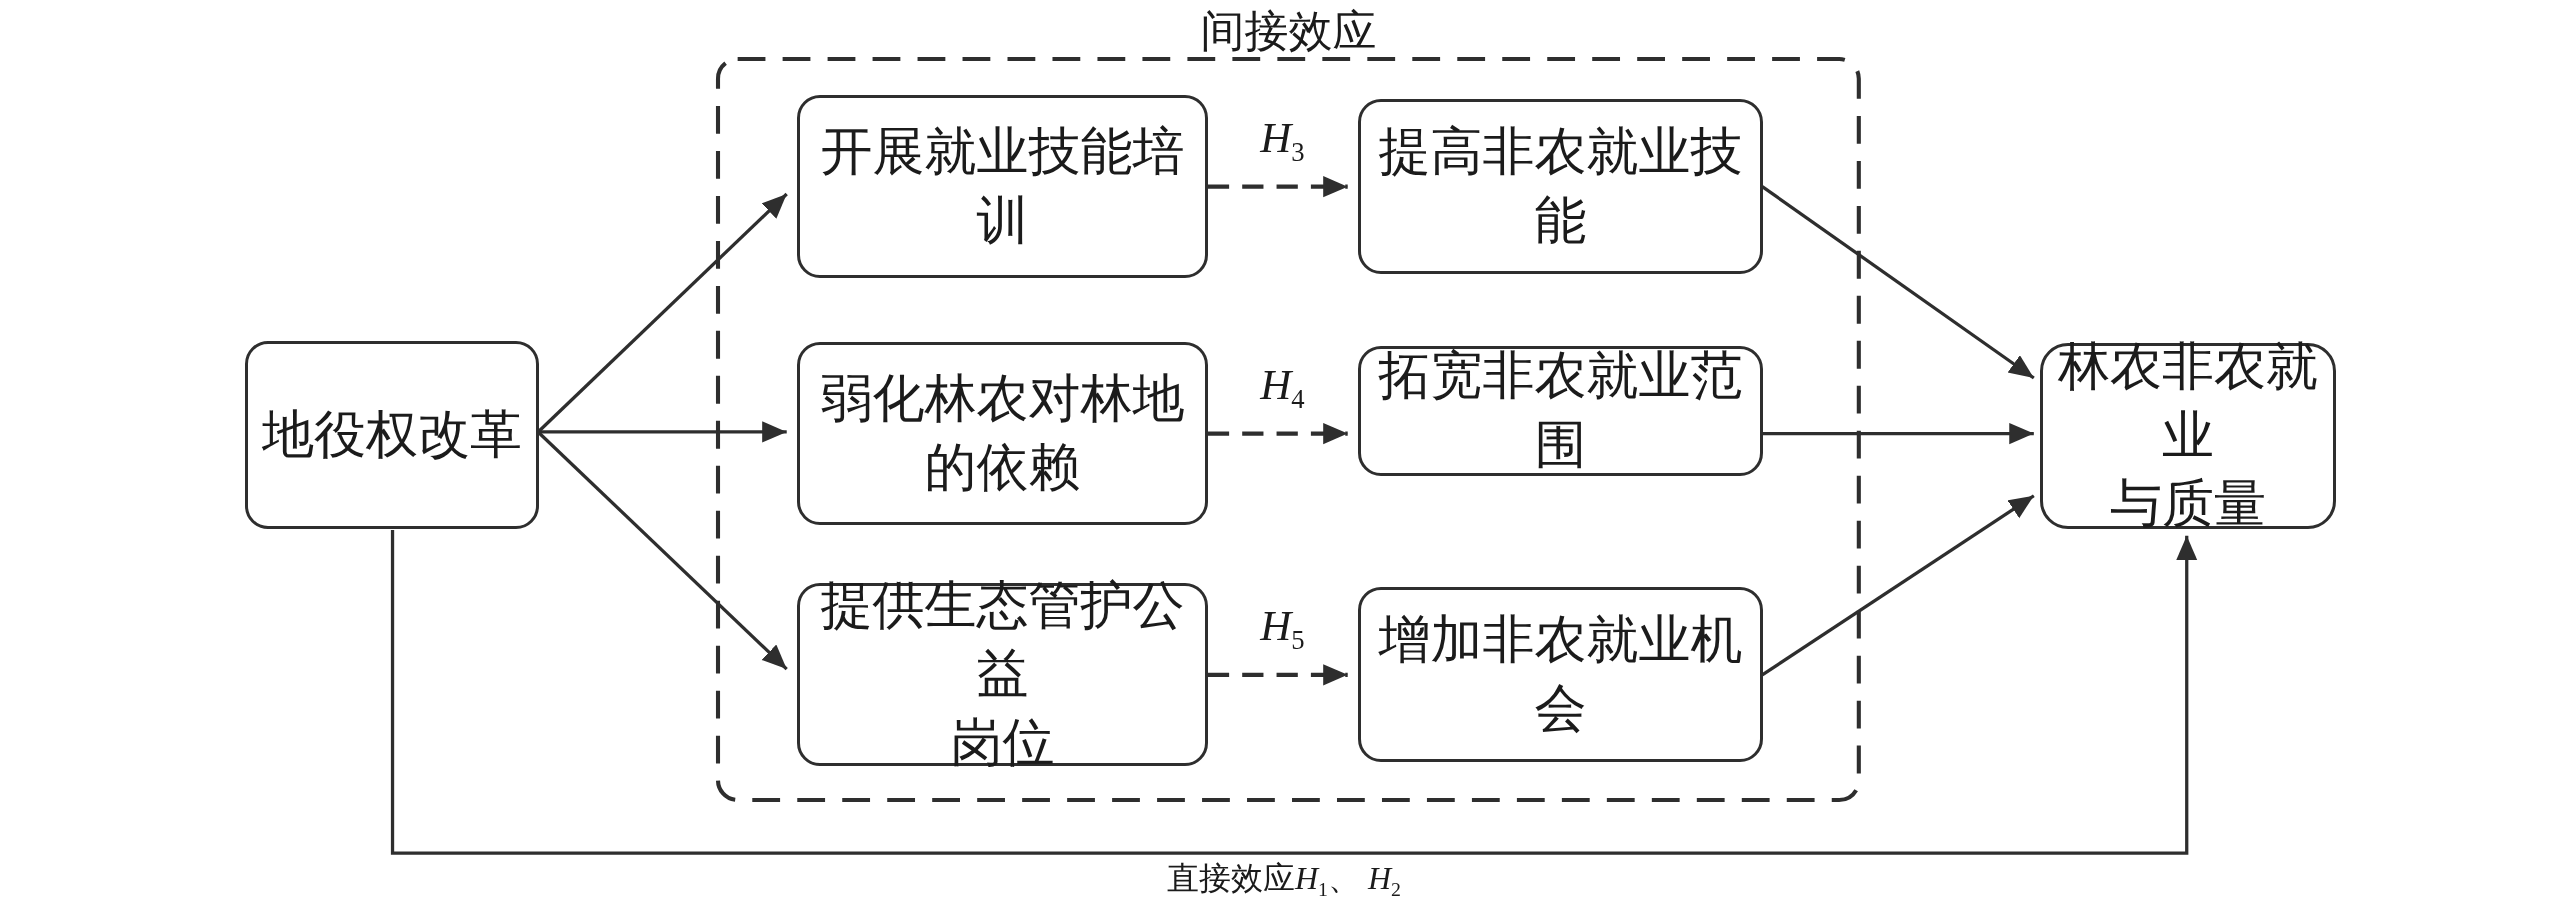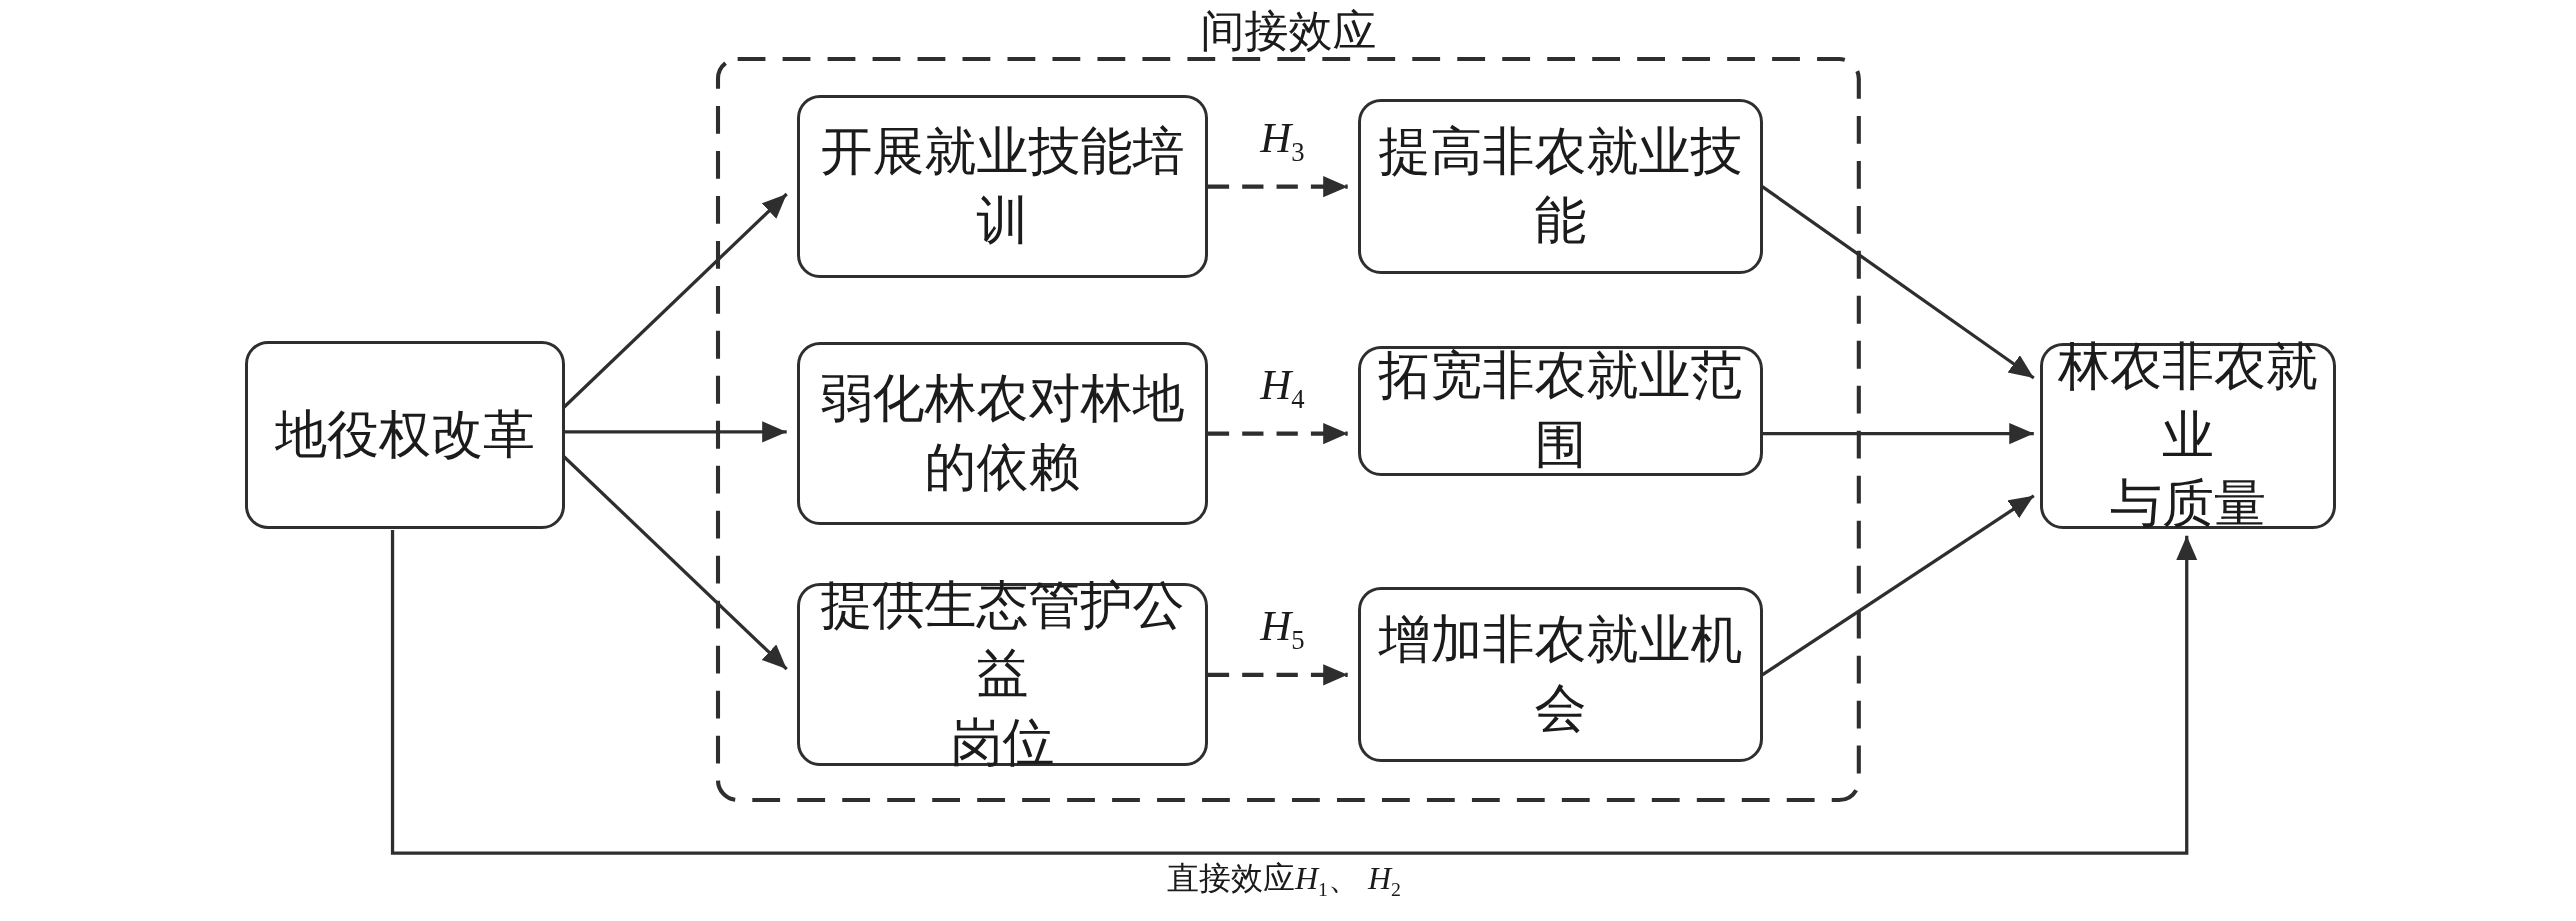--- a/index.html
+++ b/index.html
@@ -93,21 +93,21 @@
 
     <path d="M2155,228 L2487,462" fill="none" stroke="#2e2e2e" stroke-width="4" marker-end="url(#arrowhead)"></path>
     <path d="M2155,530 L2487,530" fill="none" stroke="#2e2e2e" stroke-width="4" marker-end="url(#arrowhead)"></path>
     <path d="M2155,825 L2487,606" fill="none" stroke="#2e2e2e" stroke-width="4" marker-end="url(#arrowhead)"></path>
 
     <path d="M480,648 L480,1043 L2674,1043 L2674,655" fill="none" stroke="#2e2e2e" stroke-width="4" marker-end="url(#arrowhead)"></path>
   </svg>
 
   <div class="floating-label region-title">间接效应</div>
 
-  <div class="node" style="left:245px; top:341px; width:320px; height:188px;">
+  <div class="node" style="left:245px; top:341px; width:294px; height:188px;">
     <span>地役权改革</span>
   </div>
 
   <div class="node" style="left:797px; top:95px; width:411px; height:183px;">
     <span>开展就业技能培训</span>
   </div>
 
   <div class="node" style="left:1358px; top:99px; width:405px; height:175px;">
     <span>提高非农就业技能</span>
   </div>
@@ -123,21 +123,21 @@
 
   <div class="node" style="left:797px; top:583px; width:411px; height:183px;">
     <span>提供生态管护公益
 岗位</span>
   </div>
 
   <div class="node" style="left:1358px; top:587px; width:405px; height:175px;">
     <span>增加非农就业机会</span>
   </div>
 
-  <div class="node" style="left:2040px; top:343px; width:296px; height:186px;">
+  <div class="node" style="left:2040px; top:343px; width:296px; height:186px;border-radius:28px;">
     <span>林农非农就业
 与质量</span>
   </div>
 
   <div class="floating-label hyp-label" style="top:113px;">
     <span class="hyp-base">H</span><sub>3</sub>
   </div>
   <div class="floating-label hyp-label" style="top:360px;">
     <span class="hyp-base">H</span><sub>4</sub>
   </div>

